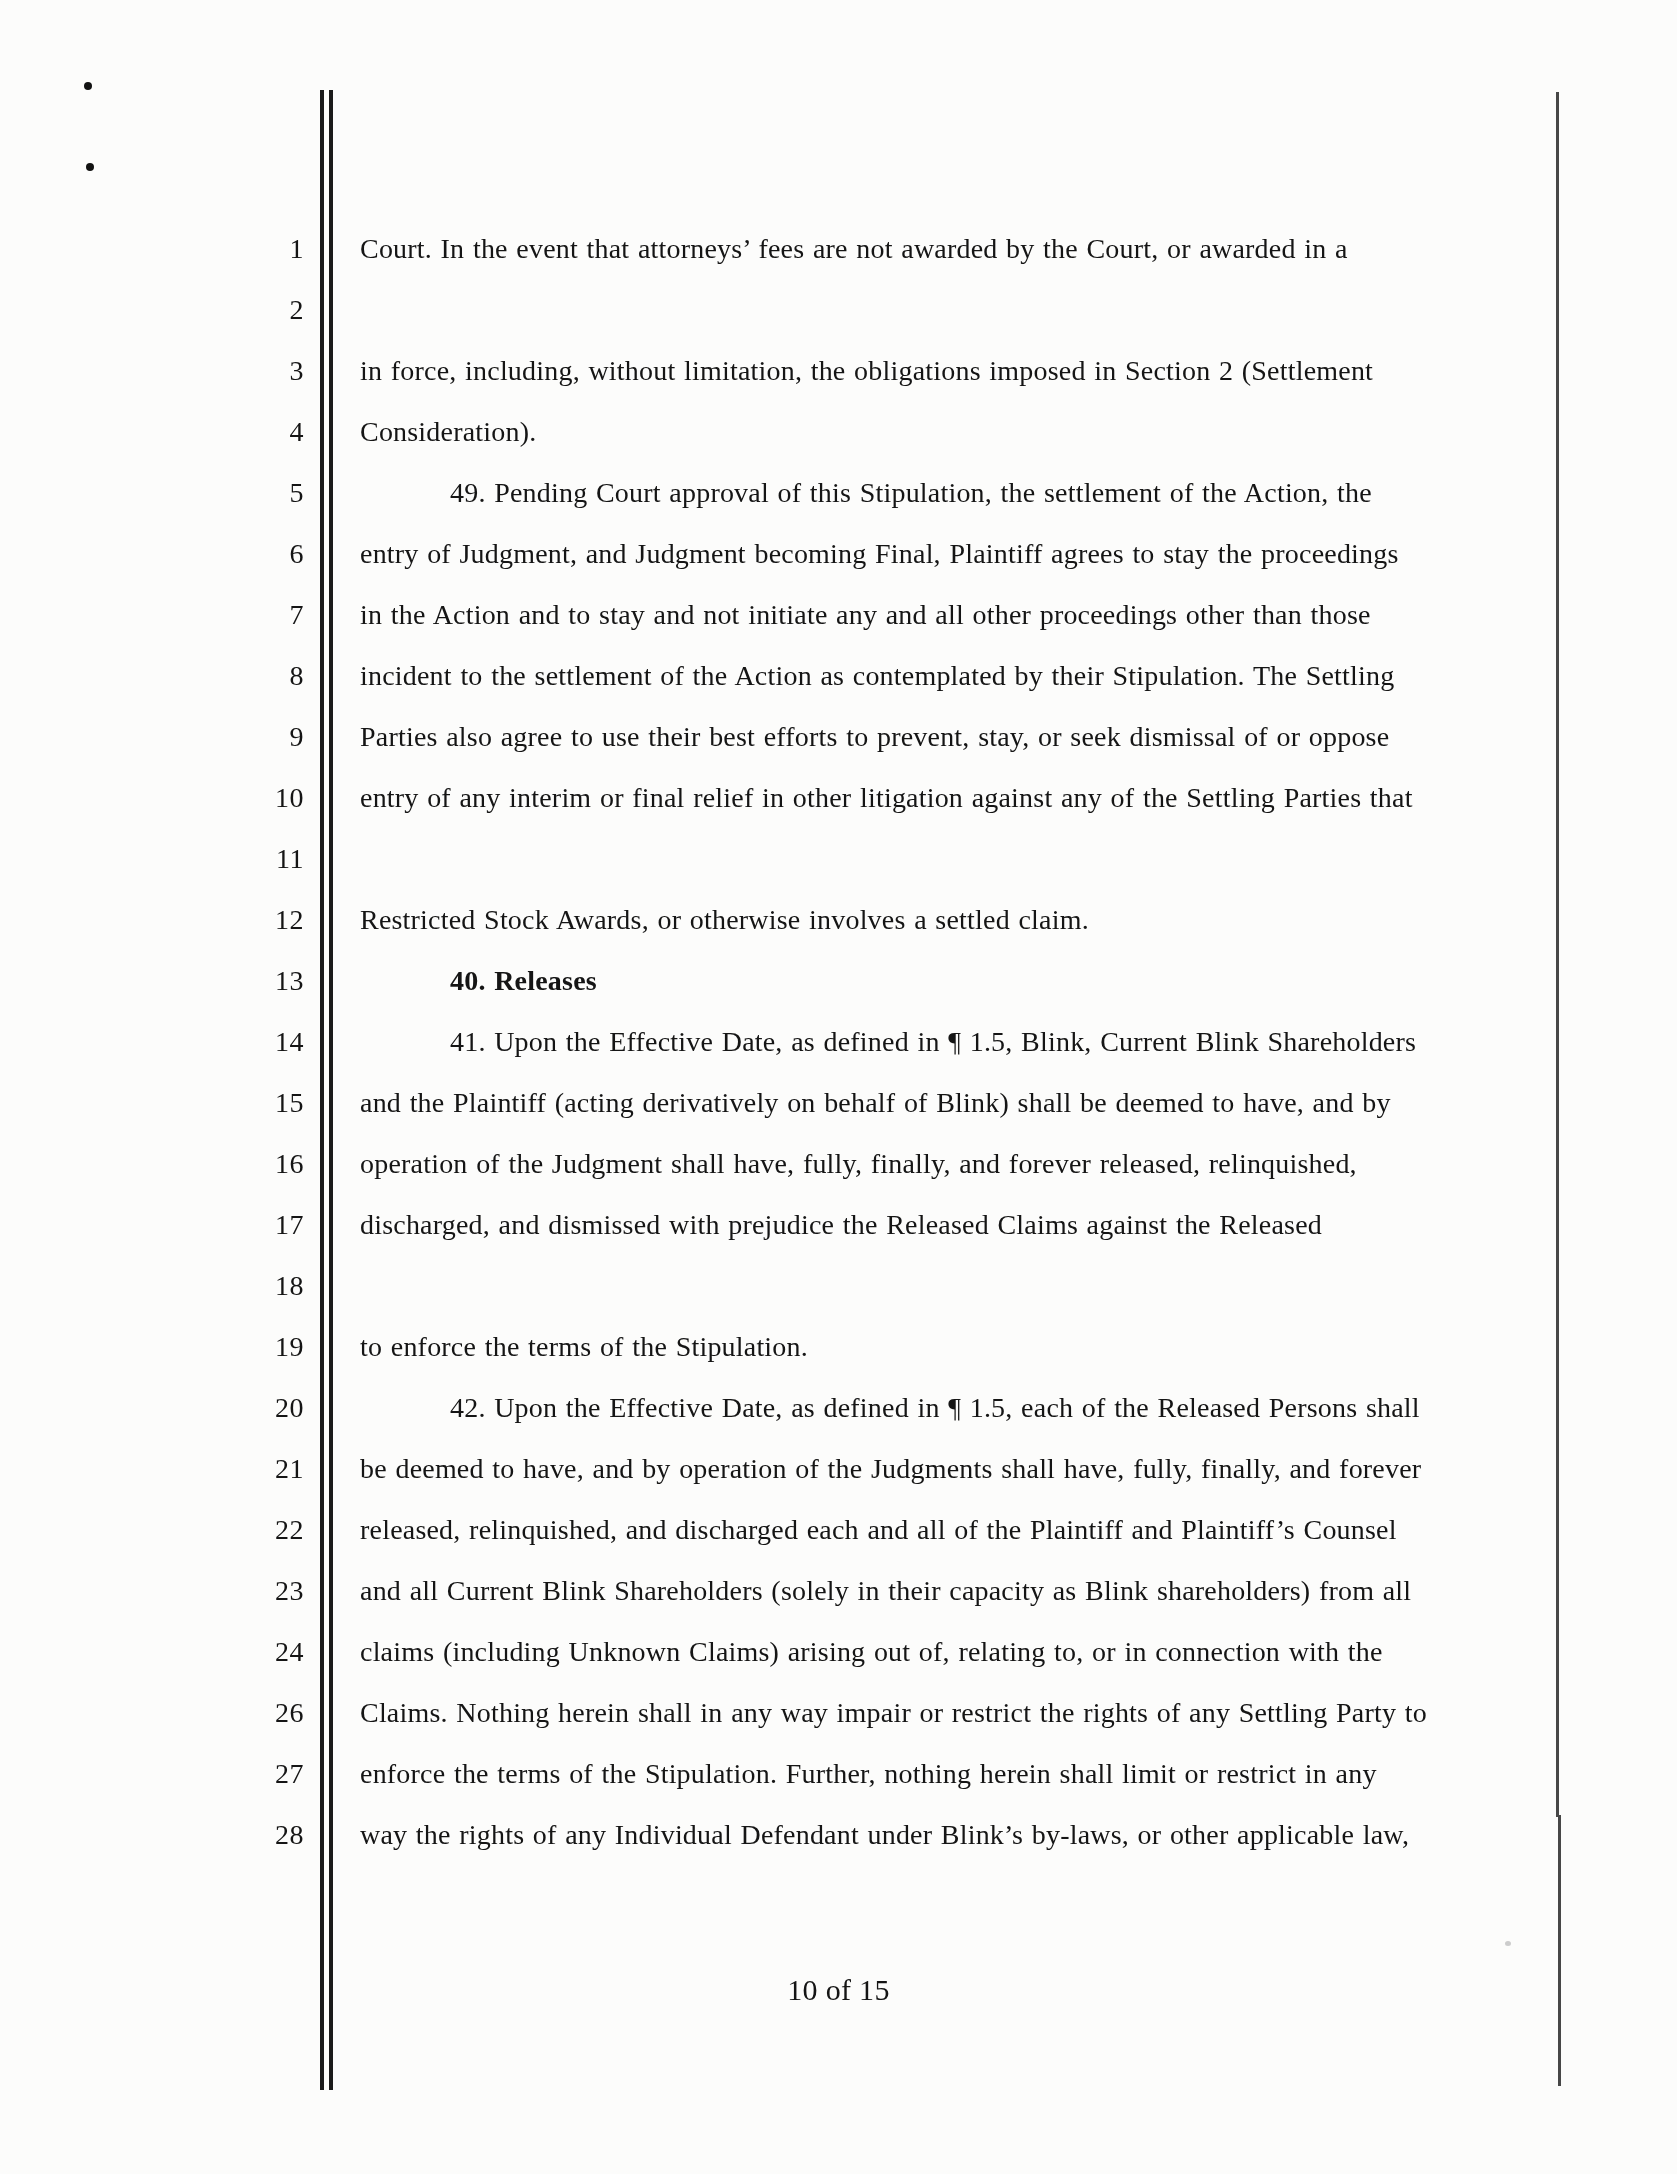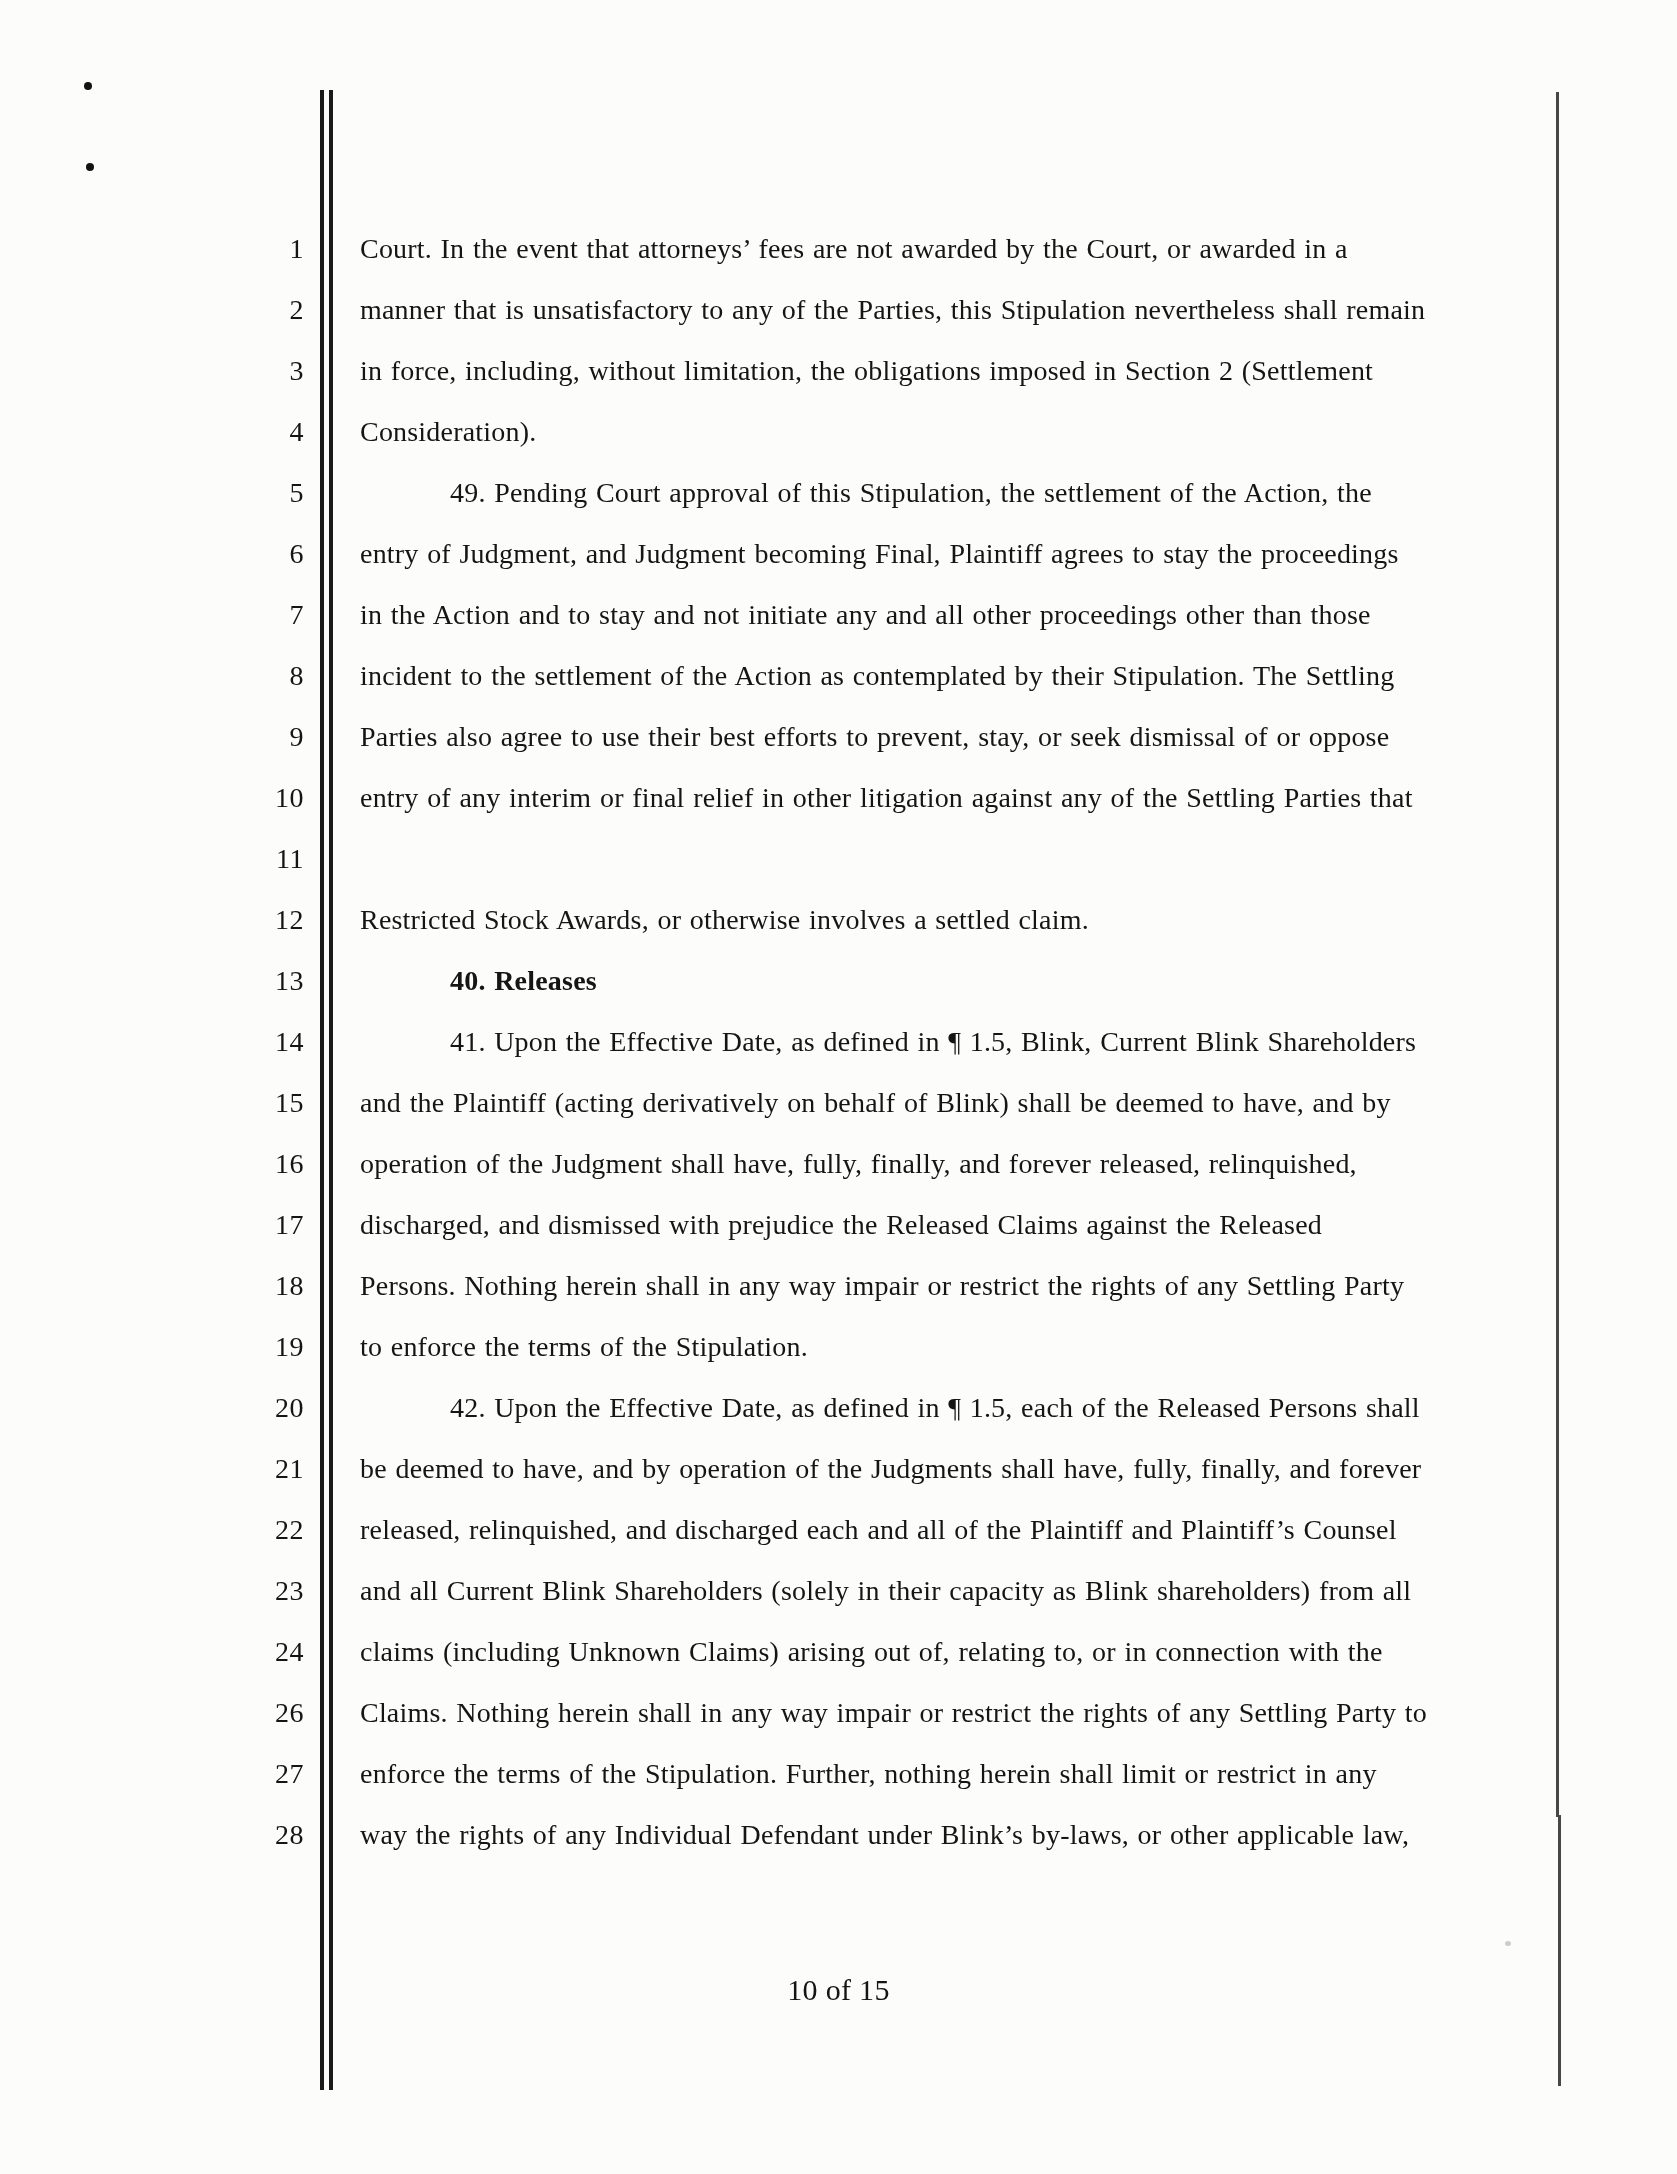--- a/index.html
+++ b/index.html
@@ -49,21 +49,20 @@
   <div class="rline top"></div>
   <div class="rline bot"></div>
 
   <div class="rows">
     <div class="row">
         <div class="lnum">1</div>
         <div class="ltext">Court. In the event that attorneys’ fees are not awarded by the Court, or awarded in a</div>
       </div>
     <div class="row">
         <div class="lnum">2</div>
-        <div class="ltext">manner that is unsatisfactory to any of the Parties, this Stipulation nevertheless shall remain</div>
       </div>
     <div class="row">
         <div class="lnum">3</div>
         <div class="ltext">in force, including, without limitation, the obligations imposed in Section 2 (Settlement</div>
       </div>
     <div class="row">
         <div class="lnum">4</div>
         <div class="ltext">Consideration).</div>
       </div>
     <div class="row indent">
@@ -112,21 +111,20 @@
     <div class="row">
         <div class="lnum">16</div>
         <div class="ltext">operation of the Judgment shall have, fully, finally, and forever released, relinquished,</div>
       </div>
     <div class="row">
         <div class="lnum">17</div>
         <div class="ltext">discharged, and dismissed with prejudice the Released Claims against the Released</div>
       </div>
     <div class="row">
         <div class="lnum">18</div>
-        <div class="ltext">Persons. Nothing herein shall in any way impair or restrict the rights of any Settling Party</div>
       </div>
     <div class="row">
         <div class="lnum">19</div>
         <div class="ltext">to enforce the terms of the Stipulation.</div>
       </div>
     <div class="row indent">
         <div class="lnum">20</div>
         <div class="ltext">42. Upon the Effective Date, as defined in ¶ 1.5, each of the Released Persons shall</div>
       </div>
     <div class="row">

